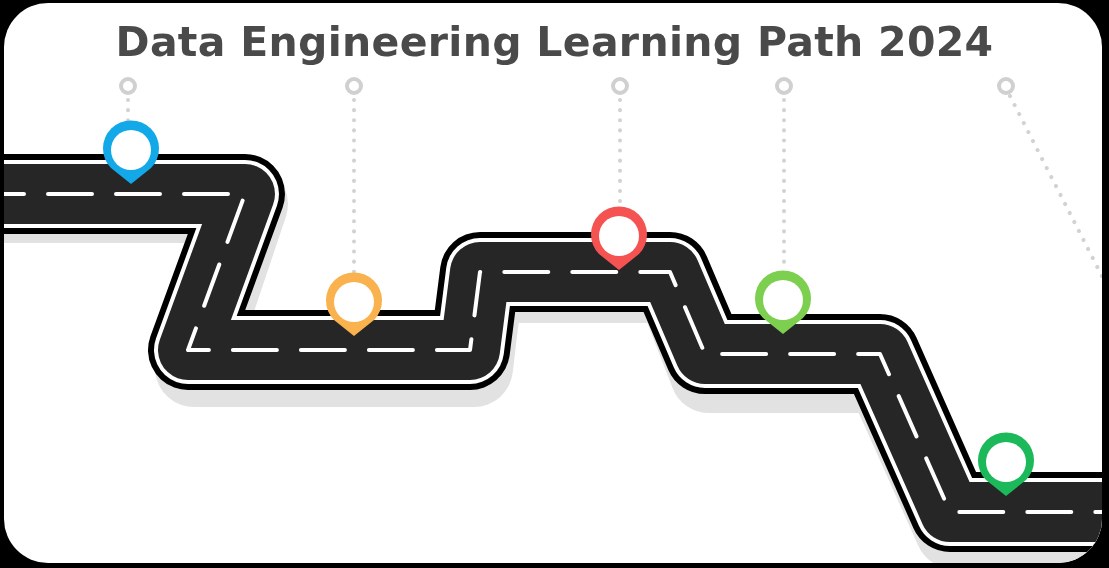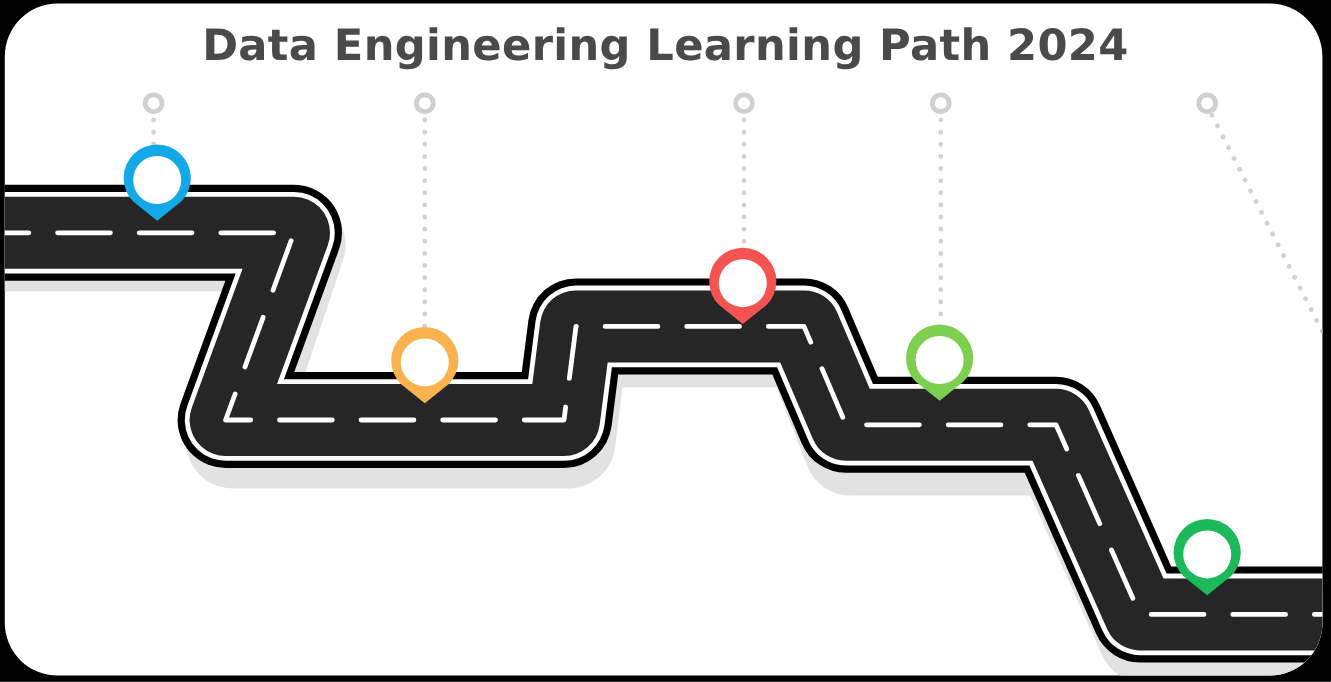--- a/index.html
+++ b/index.html
@@ -1,18 +1,18 @@
 <!DOCTYPE html>
 <html><head>
 <meta charset="utf-8">
 <style>
   html,body{margin:0;padding:0;background:#000;}
   body{width:1109px;height:568px;overflow:hidden;position:relative;}
   .card{position:absolute;left:4px;top:3px;width:1098px;height:560px;background:#fff;border-radius:44px;overflow:hidden;}
-  .title{position:absolute;left:0;top:18px;width:1109px;text-align:center;font-family:"DejaVu Sans",sans-serif;font-weight:bold;font-size:36px;color:#4a4a4a;letter-spacing:0.3px;}
+  .title{position:absolute;left:0;top:18px;width:1109px;text-align:center;font-family:"DejaVu Sans",sans-serif;font-weight:bold;font-size:41px;color:#4a4a4a;letter-spacing:0.3px;}
   svg{position:absolute;left:0;top:0;}
 </style>
 </head>
 <body>
 
 <div class="card"></div>
 
 <div class="title">Data Engineering Learning Path 2024</div>
 
 <svg width="1109" height="568" viewBox="0 0 1109 568">

